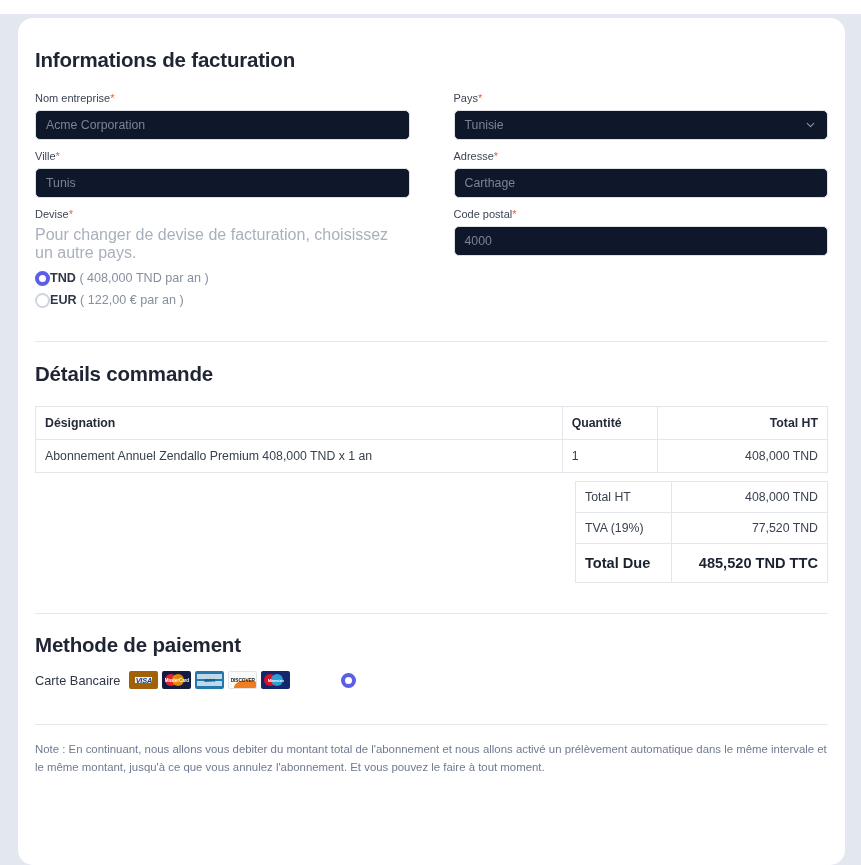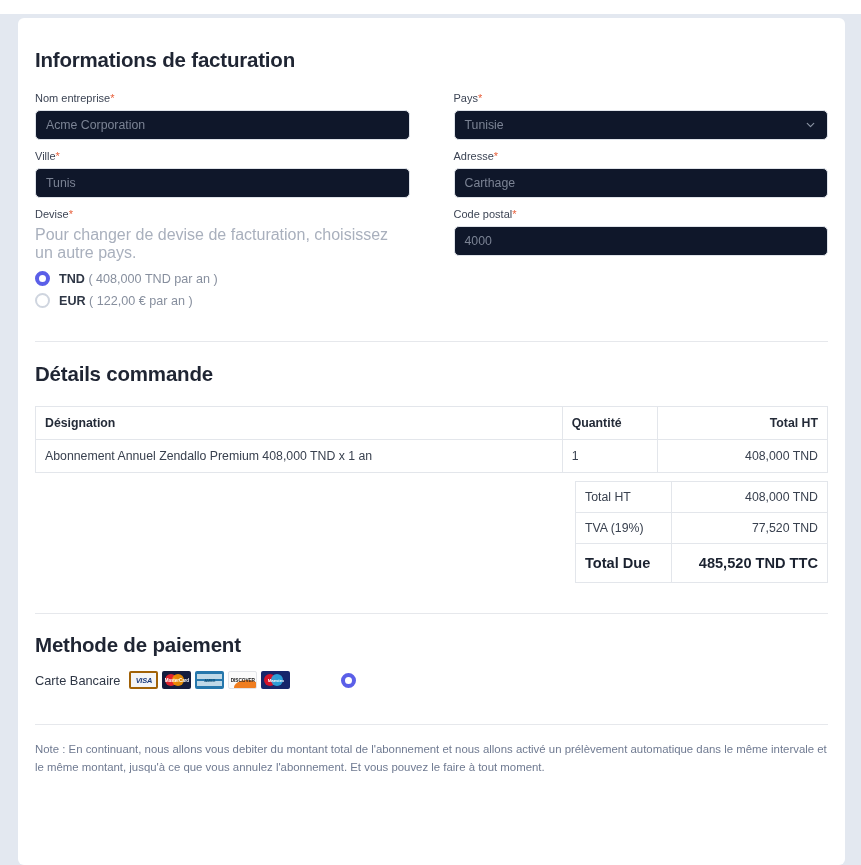--- a/index.html
+++ b/index.html
@@ -10,21 +10,21 @@
   }
   .page-bg {
     position: absolute; left: 0; top: 14px;
     width: 861px; height: 851px;
     background: #e3e8f0;
   }
   .card {
     position: absolute; left: 18px; top: 18px;
     width: 827px; height: 847px;
     background: #ffffff;
-    border-radius: 6px;
+    border-radius: 15px;
     overflow: hidden;
   }
   .card-inner { padding: 30px 17px 0 17px; }
 
   
   h2.section-title {
     font-size: 20.5px;
     font-weight: bold;
     color: #1f2533;
     letter-spacing: -0.2px;
@@ -71,22 +71,21 @@
   }
   .help-text {
     font-size: 16px;
     color: #a9b0bd;
     margin-top: 2px;
     margin-bottom: 9px;
   }
 
   
   .radio-row {
-    display: flex; align-items: center;
-    gap: 9px;
+    display: flex; align-items: flex-start;
     margin-bottom: 7px;
   }
   .radio {
     width: 15px; height: 15px;
     border-radius: 50%;
     flex: 0 0 auto;
     border: 2px solid #cfd5df;
     background: #fff;
   }
   .radio.checked {
@@ -145,21 +144,21 @@
   }
   .pay-label { font-size: 12.8px; color: #2f3746; }
   .cards { display: flex; gap: 4px; align-items: center; }
   .cardlogo {
     width: 29px; height: 18px;
     border-radius: 2px;
     position: relative;
     overflow: hidden;
     flex: 0 0 auto;
   }
-  .cl-visa { background: #f4f5f7; border: 2px solid #a16207; }
+  .cl-visa { background: #f4f5f7; border: 6px solid #a16207; }
   .cl-visa .txt {
     position: absolute; inset: 0;
     display: flex; align-items: center; justify-content: center;
     font-size: 7.4px; font-weight: bold; font-style: italic;
     color: #1a3a7a; letter-spacing: -0.2px;
   }
   .cl-mc { background: #131c3e; }
   .cl-mc .c1, .cl-mc .c2 {
     position: absolute; top: 3px; width: 12px; height: 12px; border-radius: 50%;
   }

